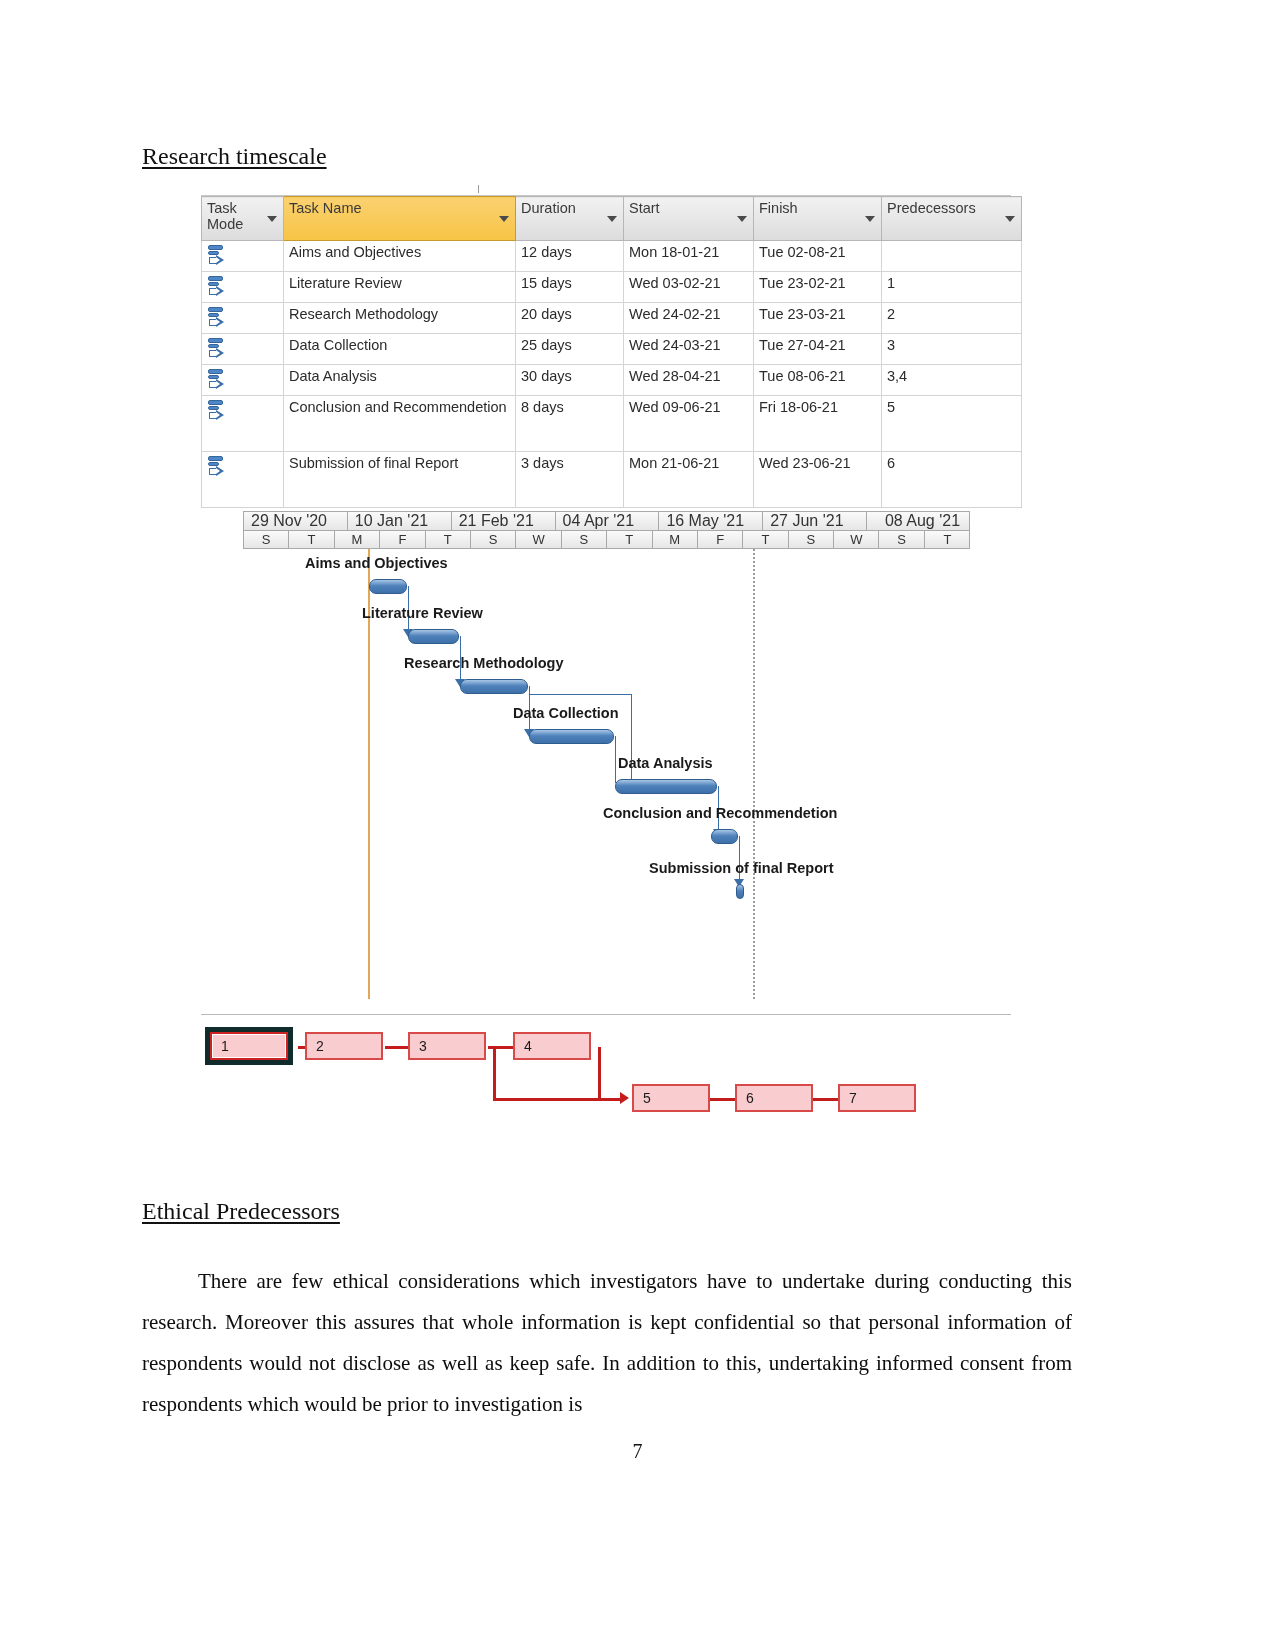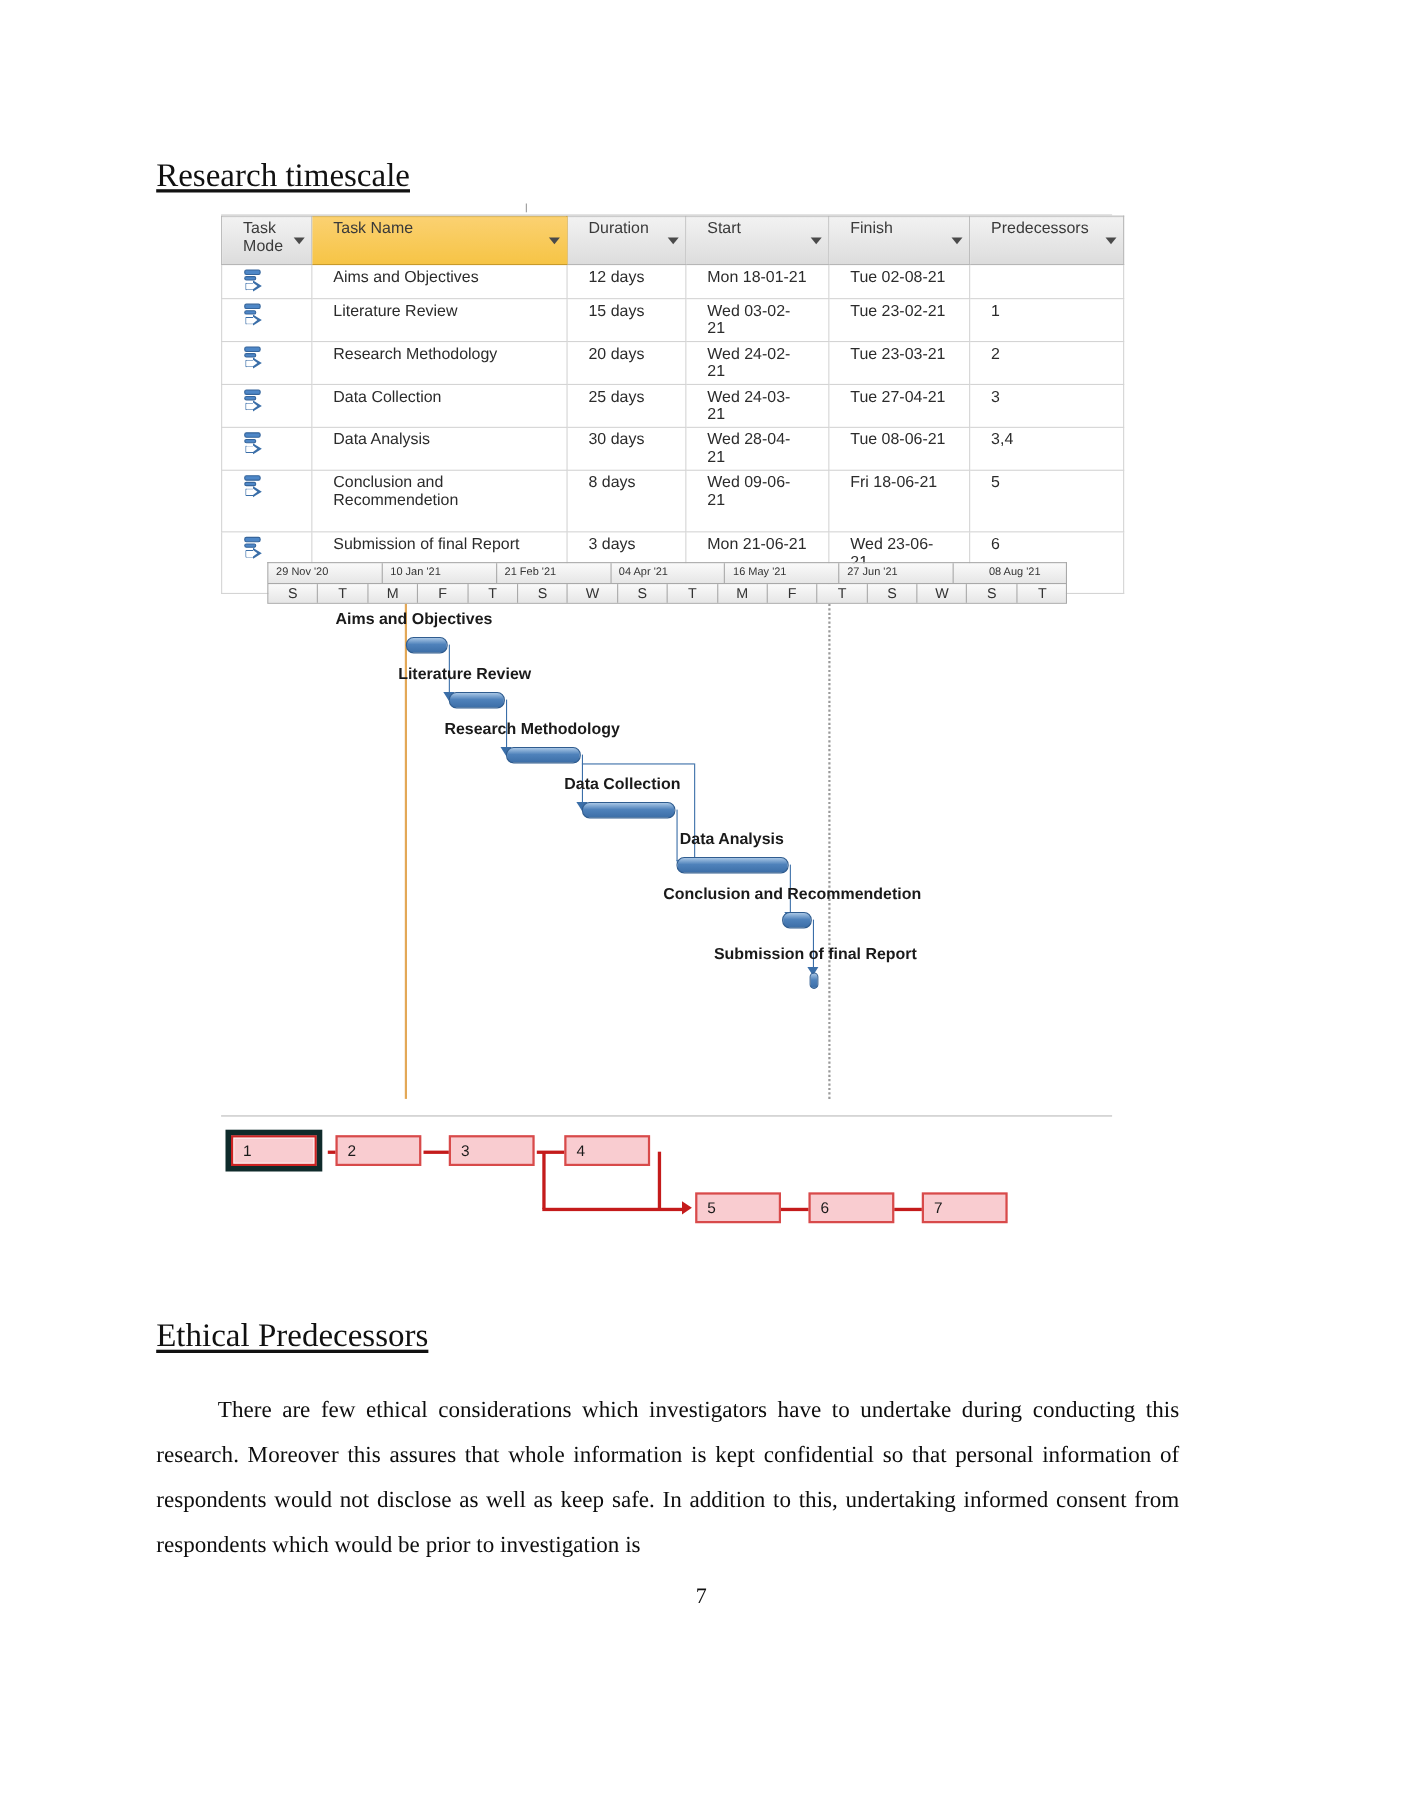--- a/index.html
+++ b/index.html
@@ -14,21 +14,21 @@
     position: relative;
     overflow: hidden;
   }
 
   .page { position: relative; width: 1275px; height: 1650px; }
 
   
   .heading {
     position: absolute;
     font-family: "Liberation Serif", serif;
-    font-size: 30px;
+    font-size: 24px;
     text-decoration: underline;
     text-underline-offset: 3px;
     color: #111;
     white-space: nowrap;
   }
   #heading-research { left: 142px; top: 143px; }
   #heading-ethical  { left: 142px; top: 1198px; }
 
   
   .project-table-wrap {
@@ -52,21 +52,21 @@
   table.ptable {
     border-collapse: collapse;
     width: 810px;
     font-family: "Liberation Sans", sans-serif;
     font-size: 14.5px;
     color: #2b2b2b;
     table-layout: fixed;
   }
   table.ptable th, table.ptable td {
     border: 1px solid #d4d4d4;
-    padding: 3px 19px;
+    padding: 3px 5px;
     vertical-align: top;
     text-align: left;
     background: #ffffff;
   }
   table.ptable thead th {
     background: linear-gradient(#f2f2f2,#dcdcdc);
     border: 1px solid #b6b6b6;
     font-weight: normal;
     color: #3a3a3a;
     height: 44px;
@@ -141,21 +141,21 @@
     width: 727px;
     font-family: "Liberation Sans", sans-serif;
     color: #333;
     background: linear-gradient(#fafafa,#e6e6e6);
     border: 1px solid #a9a9a9;
   }
   .timescale-top { height: 19px; border-bottom: none; }
   .timescale-bot { height: 19px; }
   .timescale-top .tcell {
     flex: 0 0 103.85px;
-    font-size: 10px;
+    font-size: 16px;
     line-height: 17px;
     padding-left: 7px;
     border-right: 1px solid #a9a9a9;
     white-space: nowrap;
     overflow: hidden;
   }
   .timescale-top .tcell:last-child { border-right: none; text-align: center; }
   .timescale-bot .dcell {
     flex: 0 0 45.4px;
     font-size: 13px;

